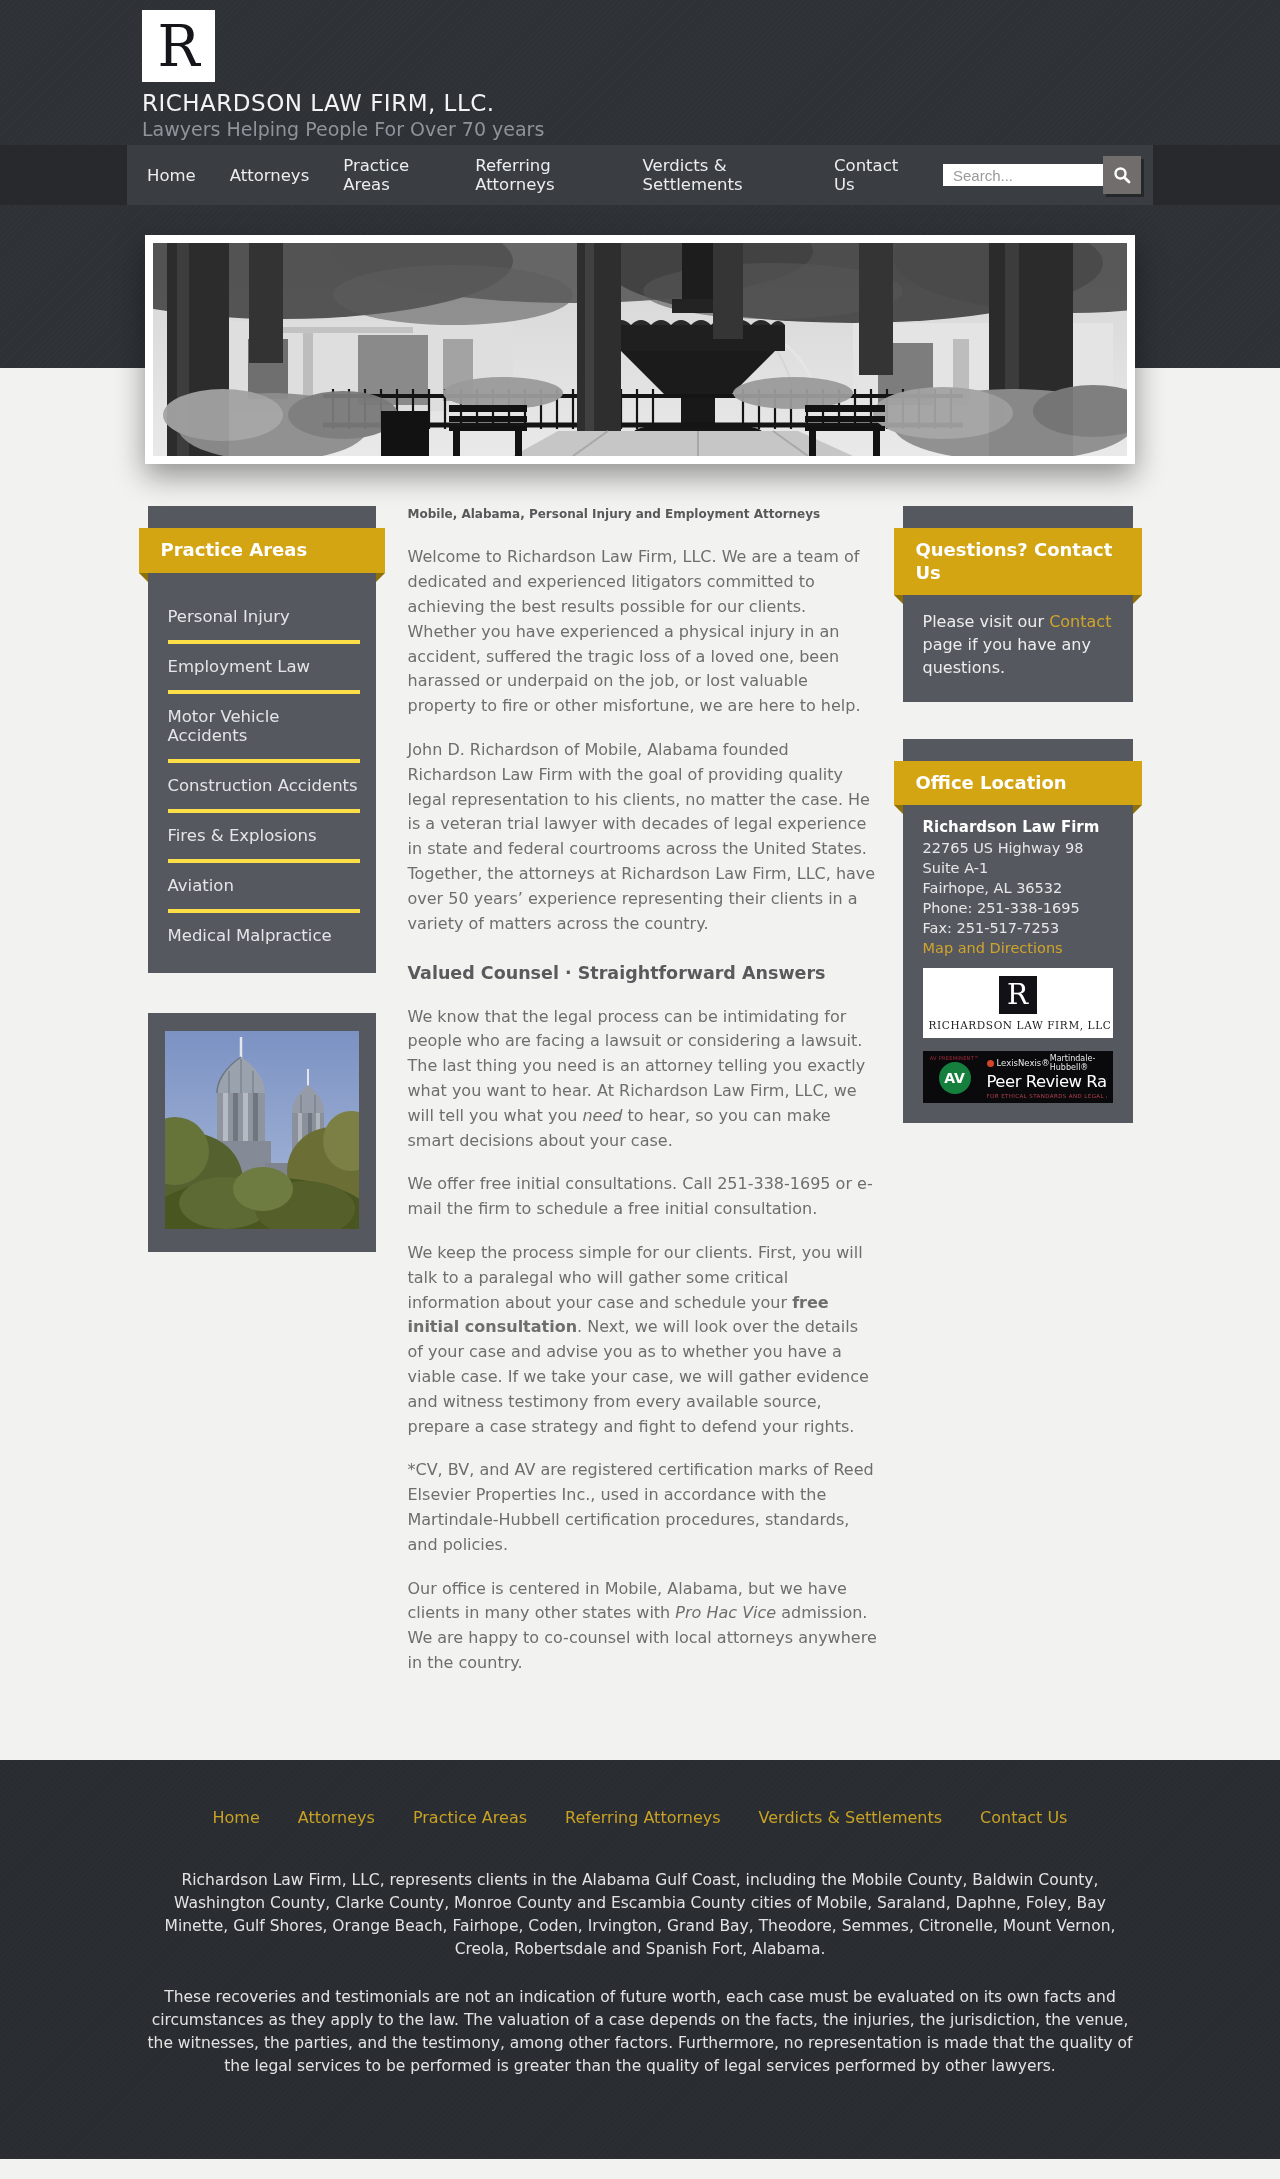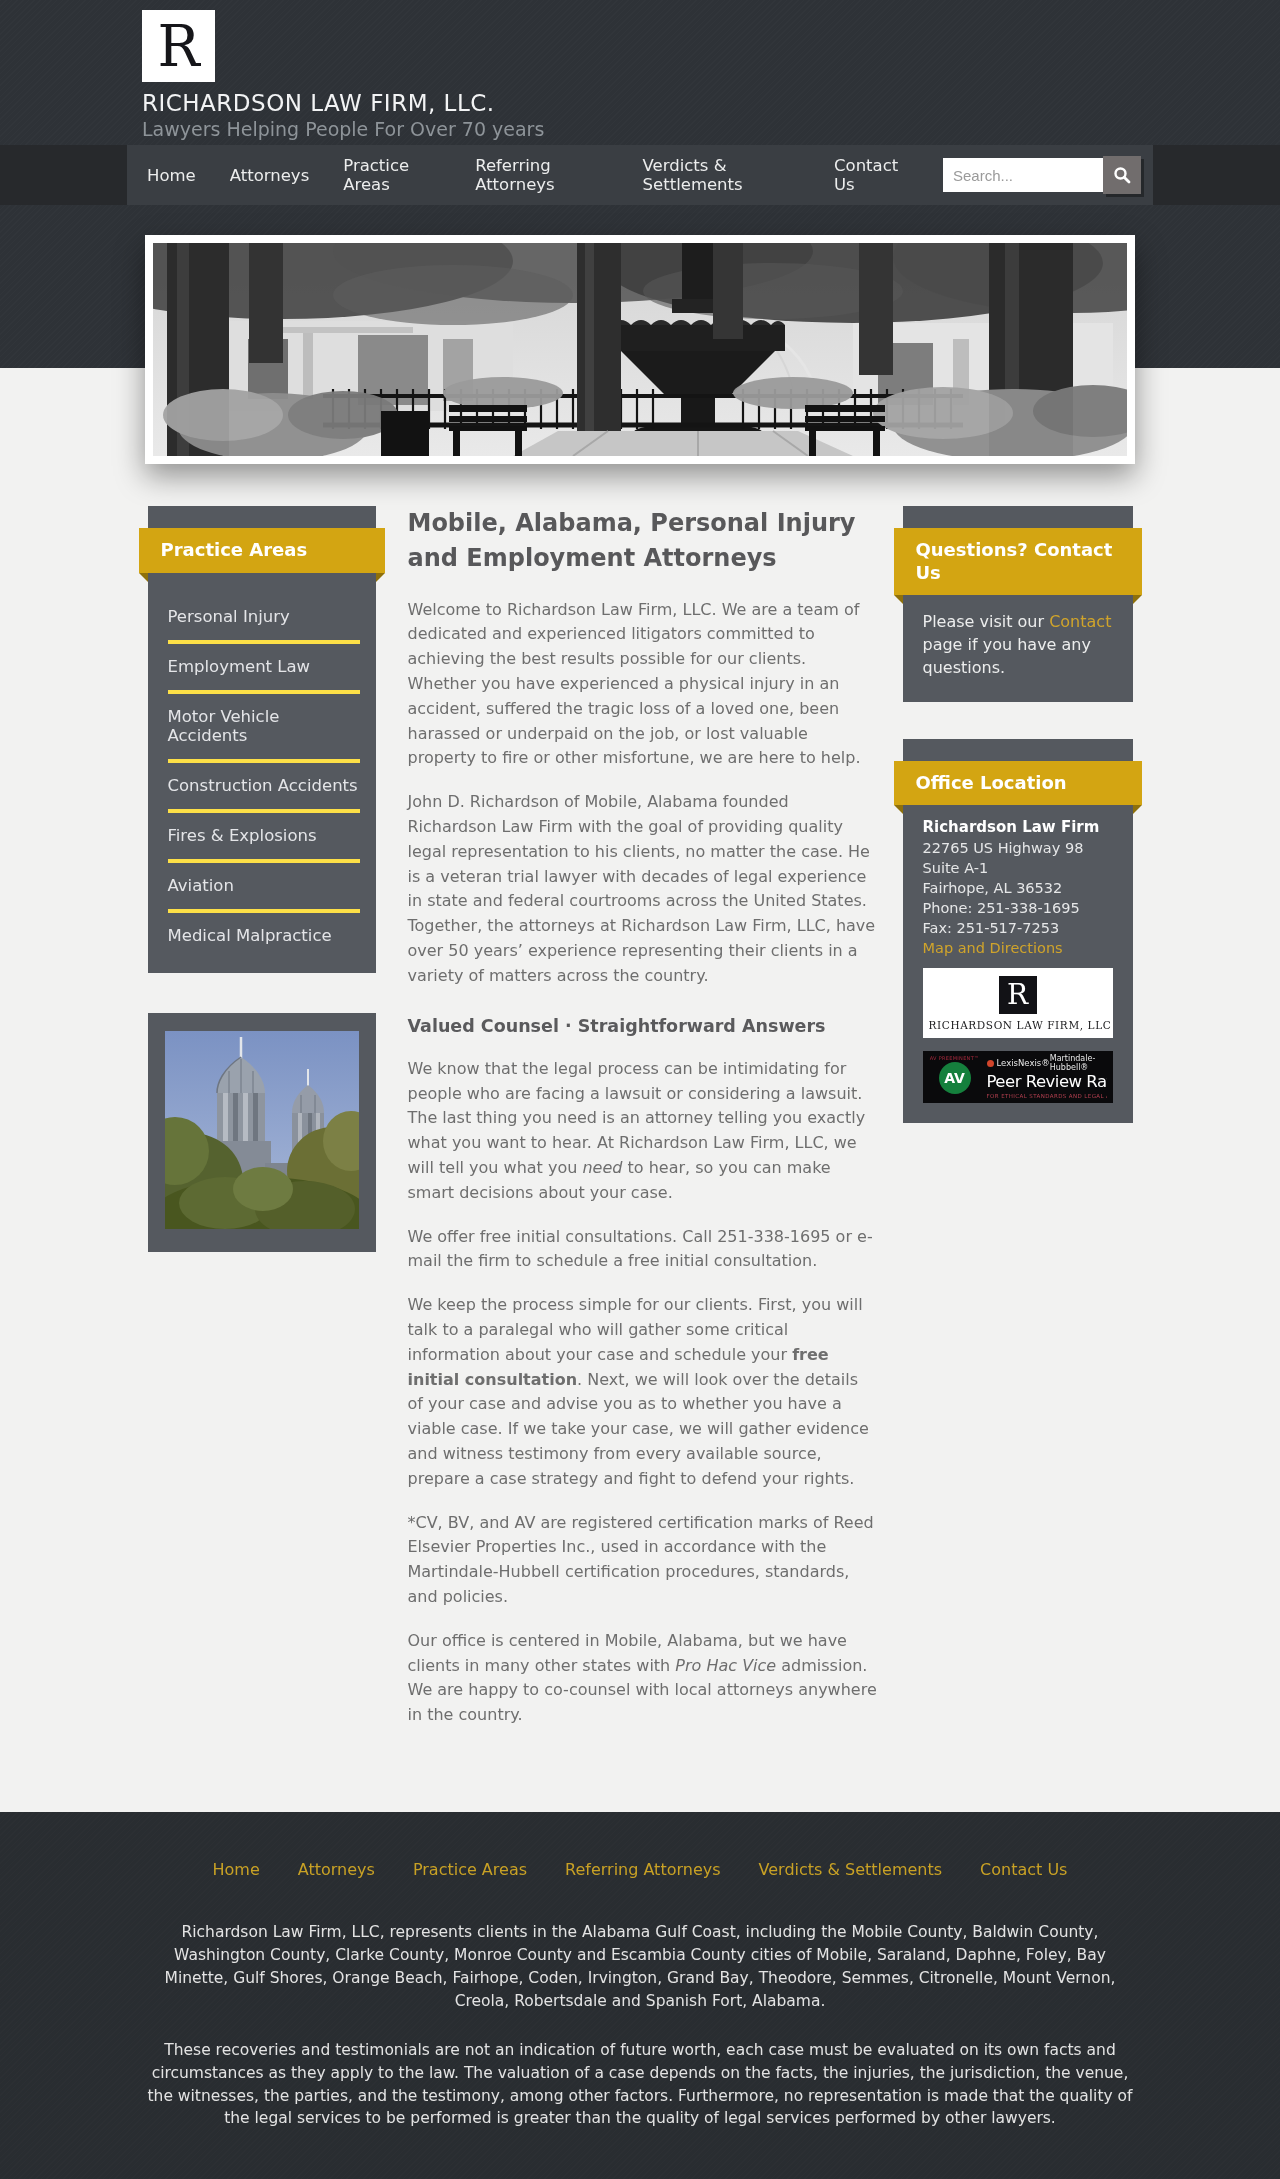--- a/index.html
+++ b/index.html
@@ -16,21 +16,21 @@
   .logo-box span { font-family:"DejaVu Serif","Liberation Serif",serif; font-size:56px; color:#16161a; line-height:1; transform:scaleY(1.05); }
   .site-title { color:#f2f3f4; font-size:23px; letter-spacing:.5px; margin-top:8px; font-weight:normal; }
   .site-tagline { color:#8e9499; font-size:19px; margin-top:2px; font-weight:normal; }
 
   .nav-strip { background:#27292c; height:60px; }
   .nav-inner { width:1026px; margin:0 auto; height:60px; background:#3a3e43; display:flex; align-items:center; padding:0 12px 0 20px; }
   .main-nav { list-style:none; display:flex; align-items:center; }
   .main-nav li { margin-right:34px; }
   .main-nav a { color:#eceded; font-size:16.5px; text-decoration:none; cursor:pointer; }
   .search-wrap { margin-left:auto; display:flex; align-items:center; }
-  .search-input { width:160px; height:34px; border:none; background:#fff; font-size:15px; color:#1d4ed8; padding:0 10px; outline:none; }
+  .search-input { width:160px; height:22px; border:none; background:#fff; font-size:15px; color:#1d4ed8; padding:0 10px; outline:none; }
   .search-input::placeholder { color:#9a9a9a; }
   .search-btn { width:38px; height:38px; background:#716d6d; border:none; cursor:pointer; display:flex; align-items:center; justify-content:center; box-shadow:3px 3px 0 rgba(0,0,0,.35); }
 
   
   .hero-wrap { position:relative; margin-top:-133px; }
   .hero-frame { width:990px; margin:0 auto; background:#fff; padding:8px; box-shadow:0 12px 28px rgba(0,0,0,.4); }
   .hero-frame svg { display:block; }
 
   
   .content { width:985px; margin:42px auto 0 auto; display:flex; align-items:flex-start; padding-bottom:65px; }
@@ -45,21 +45,21 @@
 
   .pa-box { padding:88px 0 14px 0; }
   .pa-list { list-style:none; }
   .pa-list li { margin:0 16px 0 20px; border-bottom:4px solid #fde047; }
   .pa-list li:last-child { border-bottom:none; }
   .pa-list a { display:block; padding:13px 0 14px 0; color:#e4e5e8; font-size:16.5px; text-decoration:none; cursor:pointer; }
 
   .photo-box { margin-top:40px; background:#55595f; padding:18px 17px 23px 17px; }
   .photo-box svg { display:block; }
 
-  .col-mid h1 { font-size:24px; color:#58585a; font-weight:bold; line-height:1.45; margin-bottom:22px; }
+  .col-mid h1 { font-size:12px; color:#58585a; font-weight:bold; line-height:1.45; margin-bottom:22px; }
   .col-mid h2, .col-mid h3 { font-size:17.5px; color:#5a5a5c; font-weight:bold; line-height:1.5; margin:24px 0 18px 0; }
   .col-mid p { font-size:16px; color:#6e6e6e; line-height:1.55; margin-bottom:19px; }
 
   .q-box { padding:104px 20px 22px 20px; }
   .q-box p { font-size:16px; line-height:1.45; color:#eceded; }
   .gold-link { color:#d0a42b; text-decoration:none; cursor:pointer; }
 
   .office-box { margin-top:37px; padding:78px 20px 20px 20px; }
   .office-box .firm { font-weight:bold; font-size:15px; color:#fff; line-height:1.4; }
   .office-box .line { font-size:14.5px; color:#e6e7e8; line-height:1.38; }

